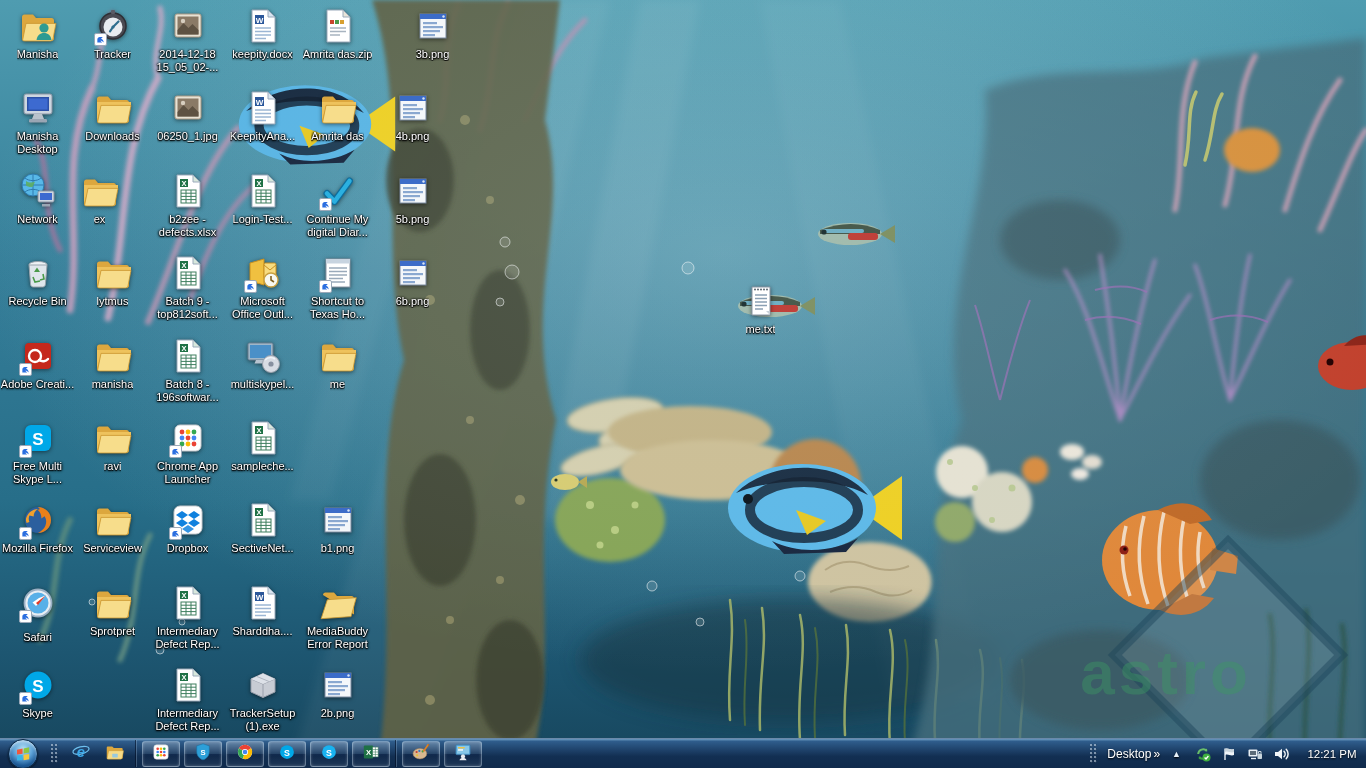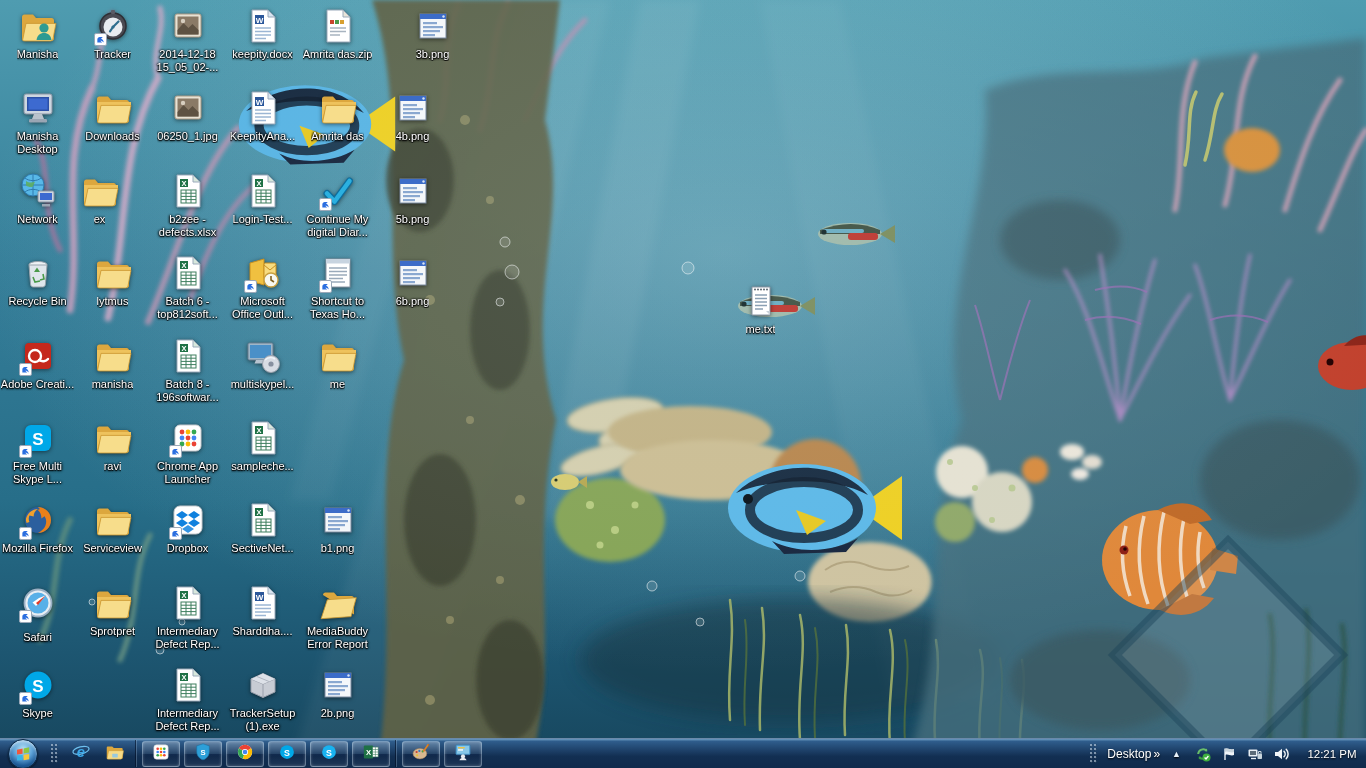--- a/index.html
+++ b/index.html
@@ -298,20 +298,21 @@
         <circle cx="160" cy="650" r="4"></circle>
         <circle cx="182" cy="622" r="3"></circle>
         <circle cx="92" cy="602" r="3"></circle>
     </g>
 
     <rect x="-80" y="-80" width="160" height="160" transform="translate(1228,655) rotate(45)" fill="rgba(200,216,222,.14)" stroke="rgba(26,66,88,.45)" stroke-width="10"></rect>
     <rect width="1366" height="768" fill="url(#haze)" opacity=".4"></rect>
   </svg>
 
   <div id="watermark">
+    <div class="wm2">astro</div>
   </div>
 
   <div id="desktop-icons">
       <div class="icon-cell" style="left: 0px; top: 5px;">
         <div class="icon-img">
           <svg viewBox="0 0 40 40">
             <path d="M4 11c0-1.4 1-2.4 2.4-2.4h8.6l3 3.4h15.6c1.4 0 2.4 1 2.4 2.4v18c0 1.4-1 2.4-2.4 2.4H6.4C5 34.8 4 33.8 4 32.4z" fill="#dca73e"></path>
             <path d="M4.6 34.2l3.4-16.8h30l-3 15.4c-.3 1.4-1.3 2.2-2.7 2.2H6.8c-1 0-1.8-.3-2.2-.8z" fill="#f7dd8b" stroke="#c9962f" stroke-width=".8"></path>
             <circle cx="26" cy="22" r="4.6" fill="#2e9b92"></circle>
             <path d="M18.5 34c.6-4.4 3.6-7 7.5-7s6.9 2.6 7.5 7z" fill="#2e9b92"></path>
@@ -577,21 +578,21 @@
             <path d="M9 4h16l7 7v25H9z" fill="#fff" stroke="#9aaabb"></path>
             <path d="M25 4l7 7h-7z" fill="#d8e8dc" stroke="#9aaabb"></path>
             <rect x="12" y="8" width="8" height="8" fill="#1e7145"></rect>
             <text x="16" y="14.5" font-size="7.5" font-weight="bold" fill="#fff" text-anchor="middle" font-family="Liberation Sans,sans-serif">X</text>
             <g stroke="#3f7f5f" stroke-width="1">
               <rect x="13" y="19" width="15" height="13" fill="#fff"></rect>
               <path d="M13 22.2h15M13 25.4h15M13 28.6h15M18 19v13M23 19v13"></path>
             </g>
           </svg>
         </div>
-        <div class="icon-label">Batch 6 - top812soft...</div>
+        <div class="icon-label">Batch 9 - top812soft...</div>
       </div>
       <div class="icon-cell" style="left: 225px; top: 252.2px;">
         <div class="icon-img">
           <svg viewBox="0 0 40 40">
             <path d="M7 10 l14 -4 v26 l-14 -4z" fill="#f0c040" stroke="#c89020"></path>
             <rect x="21" y="10" width="12" height="16" rx="1.5" fill="#f8dc80" stroke="#c89020"></rect>
             <path d="M21 12l6 5 6-5" stroke="#c89020" fill="none"></path>
             <circle cx="28" cy="27" r="7" fill="#f8f8f0" stroke="#c8a040" stroke-width="1.4"></circle>
             <path d="M28 23v4l3 2" stroke="#806020" stroke-width="1.6" fill="none"></path>
           </svg>

